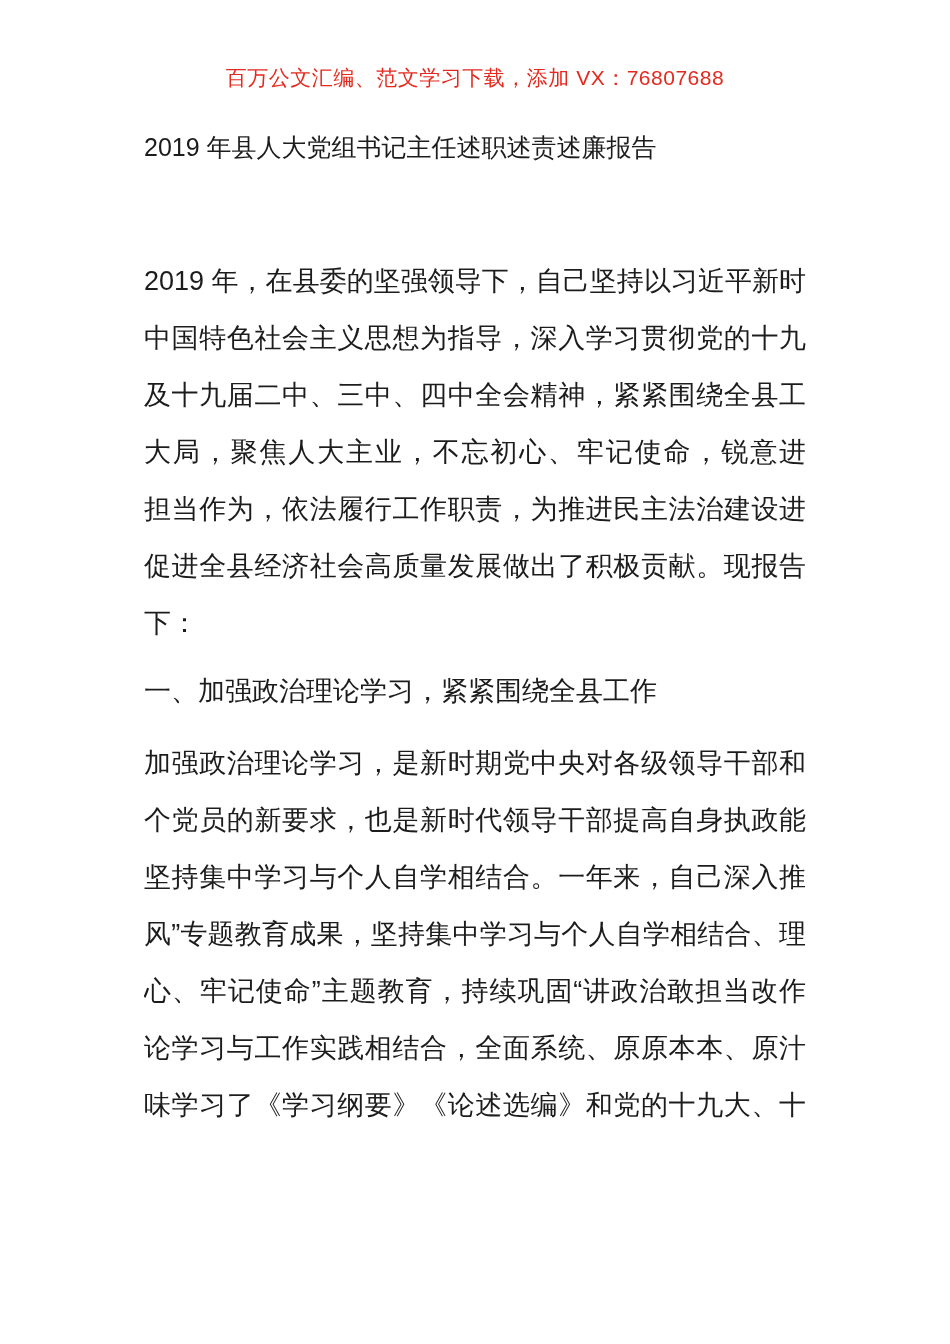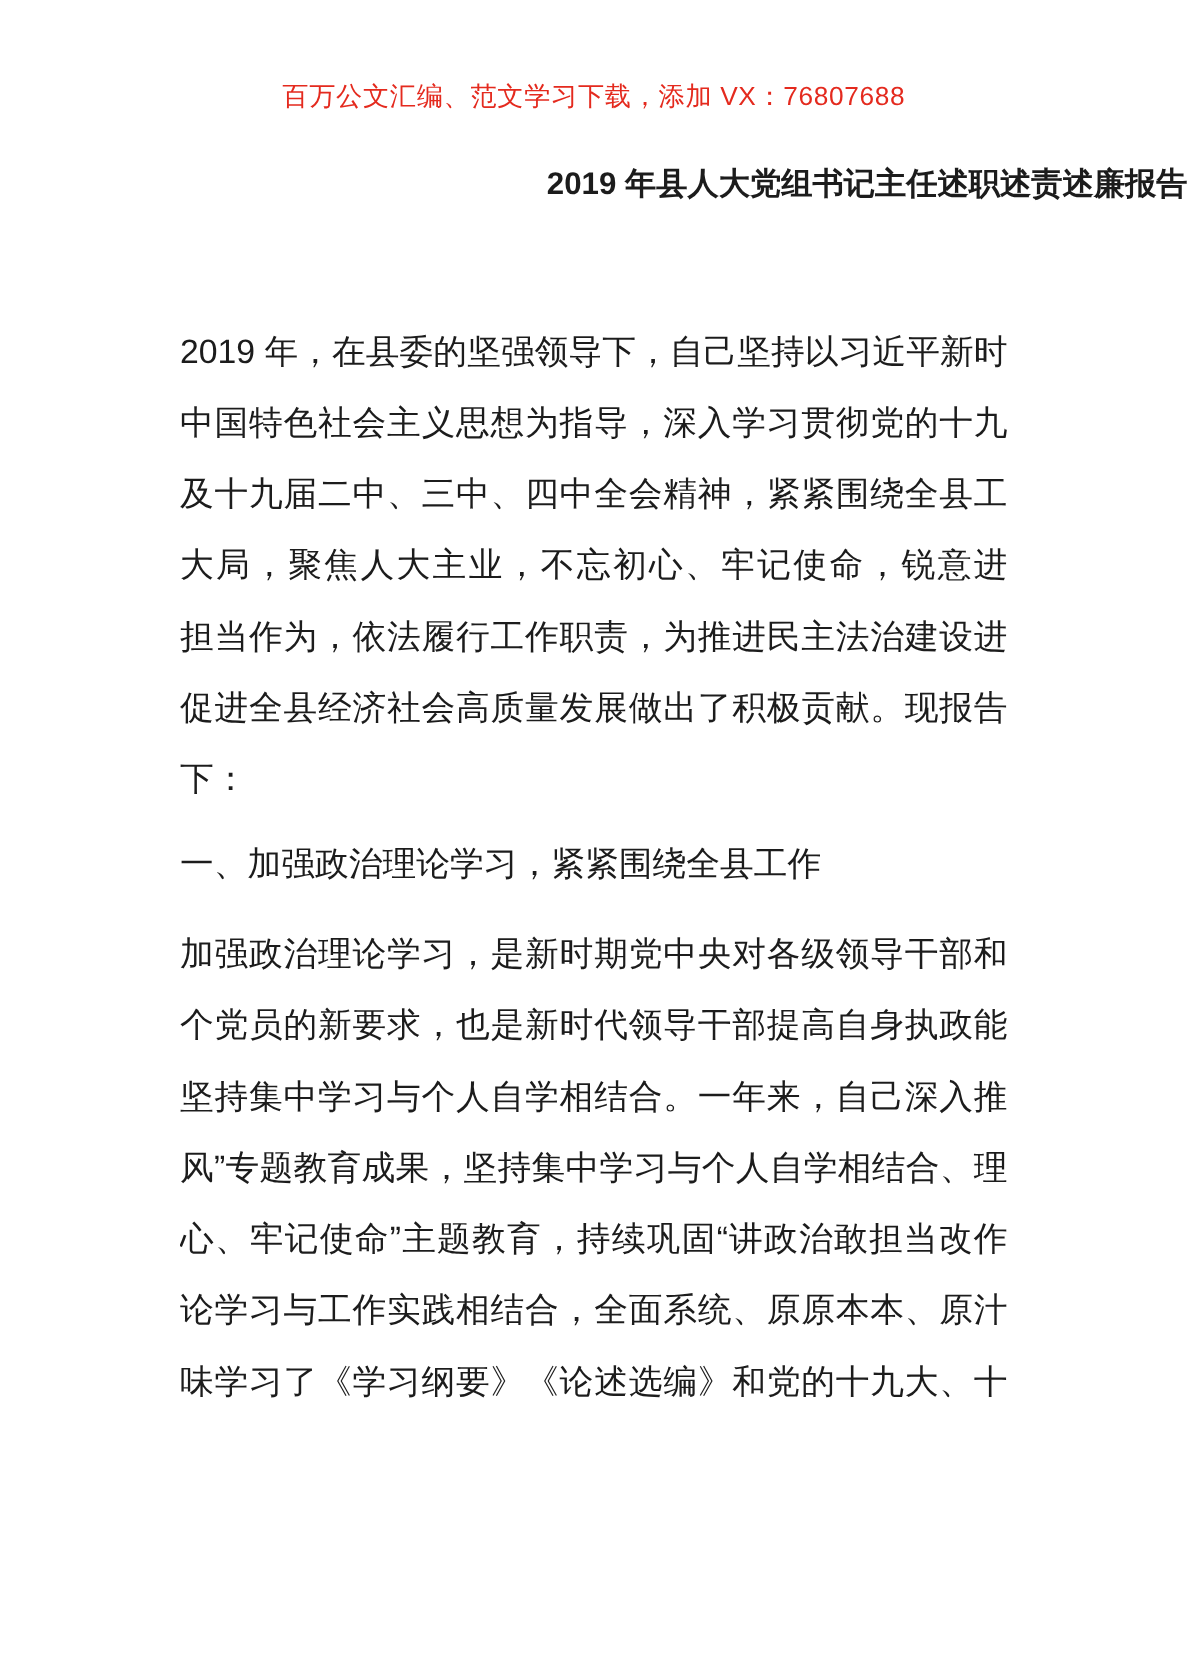--- a/index.html
+++ b/index.html
@@ -21,23 +21,22 @@
     text-align: center;
     font-size: 21px;
     line-height: 28px;
     color: var(--promo-red, #e42a1e);
     letter-spacing: 0.5px;
   }
   .doc-title {
     margin: 40px 0 0 144px;
     font-size: 25px;
     line-height: 30px;
-    font-weight: 700;
+    font-weight: 400;
     color: var(--text-color, #1c1c1c);
-    text-align: right;
   }
   .doc-body {
     margin: 91px 0 0 144px;
     width: 662px;
   }
   .paragraph {
     margin: 0;
   }
   .paragraph.heading {
     margin-top: 11px;

